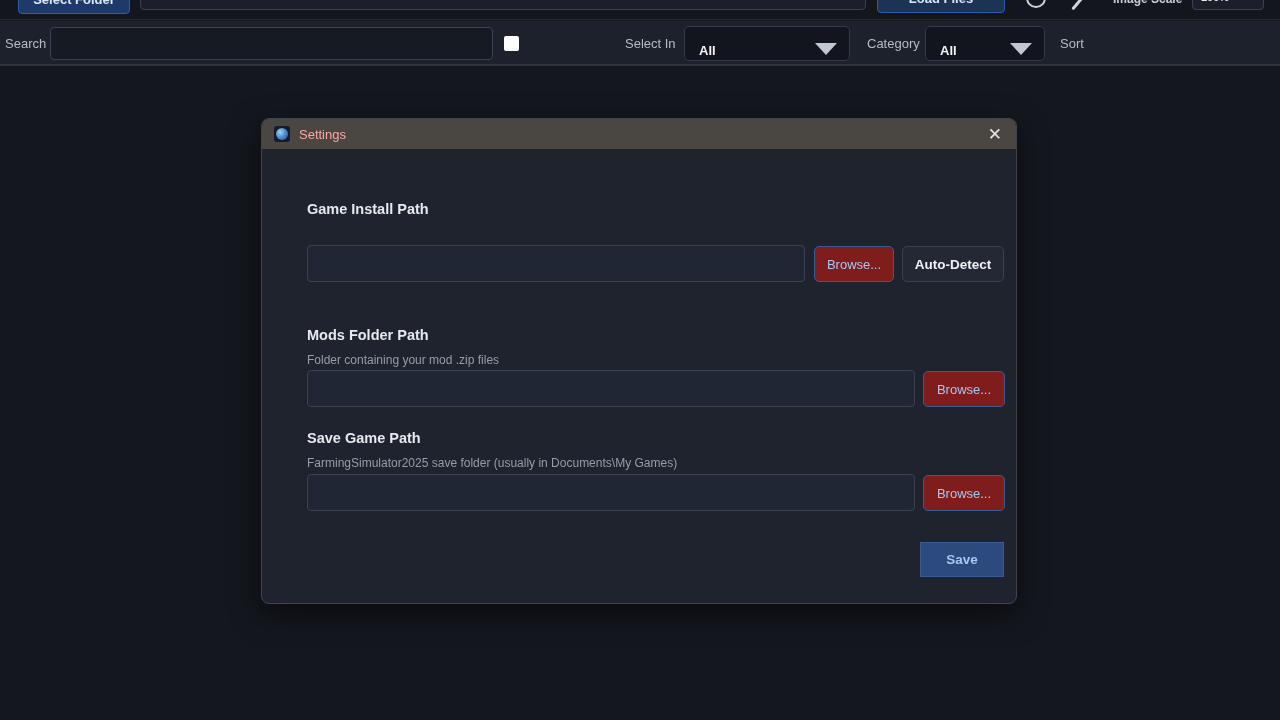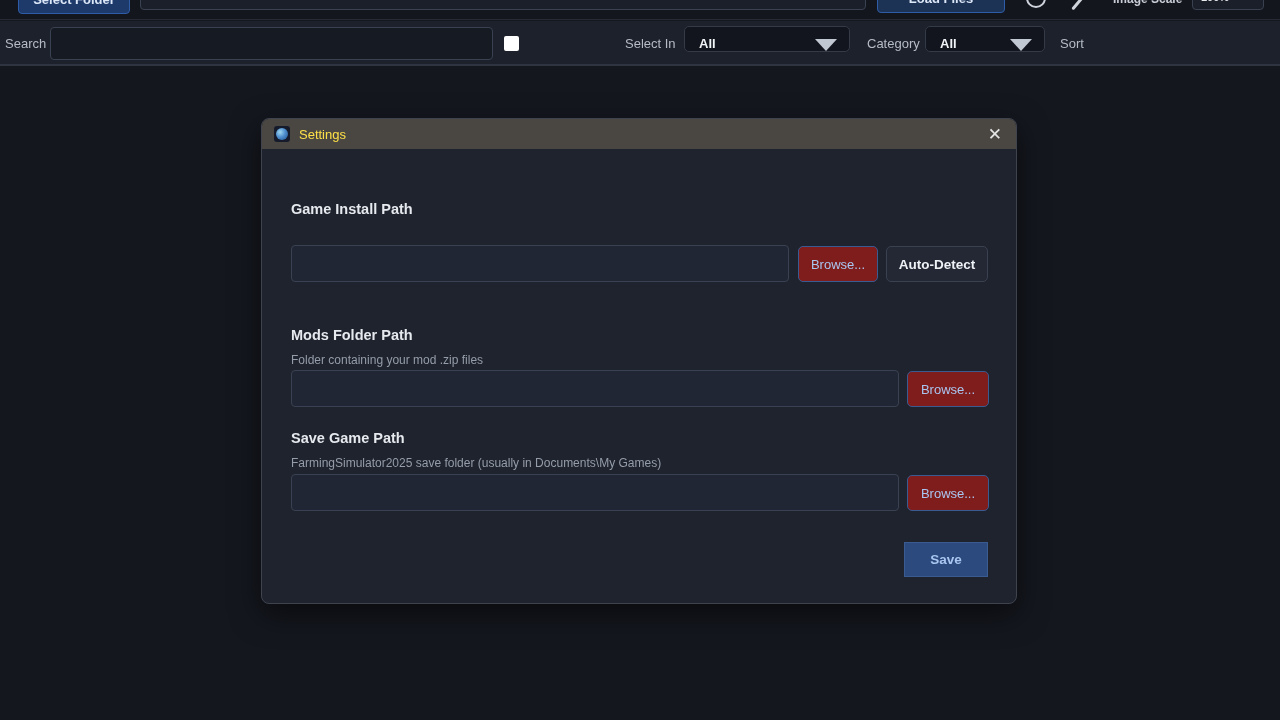--- a/index.html
+++ b/index.html
@@ -71,24 +71,24 @@
   }
   .case-label {
     position: absolute; left: 526px; top: 0; height: 45px;
     display: flex; align-items: center;
     color: #f2f4f7; font-size: 13.5px; font-weight: bold;
   }
   .searchin-label { left: 625px; }
   .category-label { left: 867px; }
   .sort-label { left: 1060px; }
   .dropdown {
-    position: absolute; top: 5px; height: 26px;
+    position: absolute; top: 5px; height: 35px;
     background: #12151d; border: 1px solid #343a46; border-radius: 5px;
-    display: flex; align-items: flex-end; justify-content: space-between;
-    padding: 1px 12px 0 14px; cursor: pointer;
+    display: flex; align-items: flex-start; justify-content: space-between;
+    padding: 16px 12px 0 14px; cursor: pointer;
   }
   .dropdown .val { color: #f2f4f7; font-size: 13px; font-weight: bold; }
   .caret {
     width: 0; height: 0; border-left: 11px solid transparent;
     border-right: 11px solid transparent; border-top: 12px solid #c2c8d2;
   }
   .dd-searchin { left: 684px; width: 166px; }
   .dd-category { left: 925px; width: 120px; }
   .dd-sort { left: 1095px; width: 172px; }
 
@@ -105,28 +105,28 @@
   }
   .app-icon {
     width: 16px; height: 16px; background: #151b2b; border-radius: 3px;
     margin-right: 9px; position: relative; flex: 0 0 auto;
   }
   .app-icon::after {
     content: ""; position: absolute; left: 2px; top: 2px; width: 12px; height: 12px;
     border-radius: 50%;
     background: radial-gradient(circle at 35% 35%, #9fd8ef 0%, #4f8fd0 45%, #1f4f8a 100%);
   }
-  .title-text { color: #fde047; font-size: 13px; text-align: center; }
+  .title-text { color: #fca5a5; font-size: 13px; text-align: center; }
   .close-x {
     position: absolute; right: 14px; top: 0; height: 30px;
     display: flex; align-items: center;
     color: #e4e4e4; font-size: 17px; font-weight: 300; cursor: pointer;
     font-family: "DejaVu Sans", sans-serif;
   }
-  .dlg-body { position: absolute; left: 0; top: 30px; width: 100%; height: 456px; }
+  .dlg-body { position: absolute; left: 16px; top: 30px; width: 100%; height: 456px; }
   .sec-heading {
     position: absolute; left: 29px; color: #e6e9ee;
     font-size: 14.5px; font-weight: bold;
   }
   .sec-desc {
     position: absolute; left: 29px; color: #959daa; font-size: 12px;
   }
   .sec-input {
     position: absolute; left: 29px; height: 37px;
     background: #20263400; background-color: #202634;

